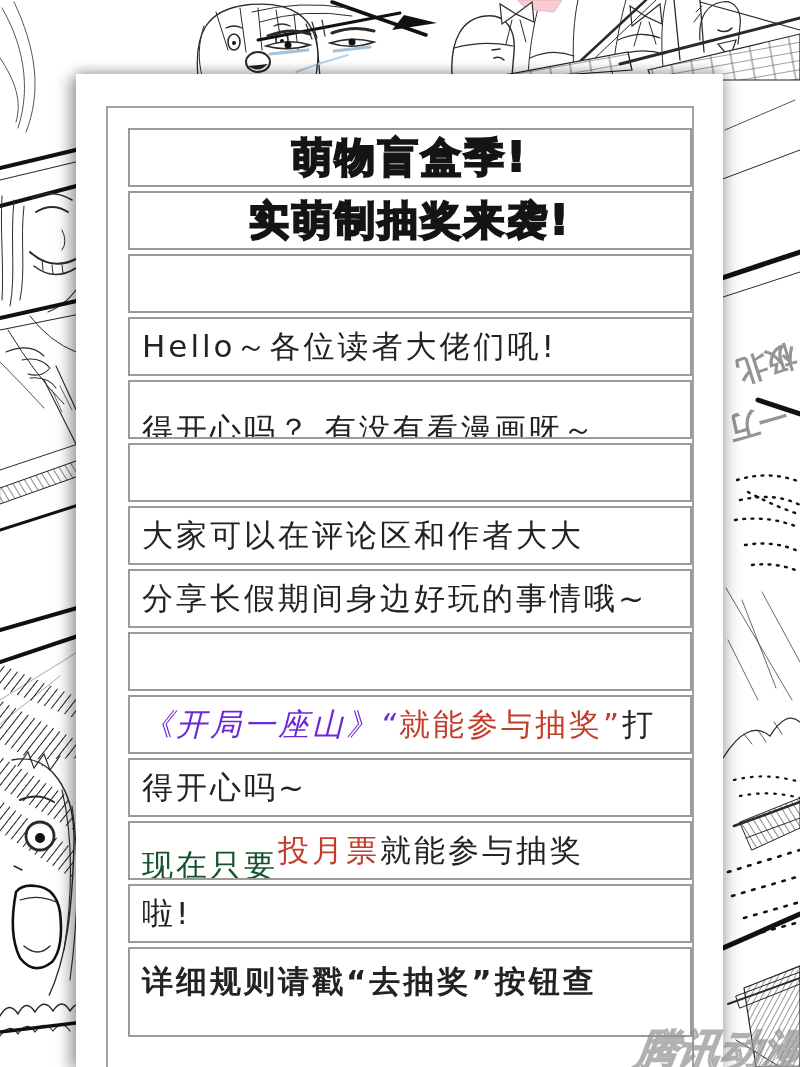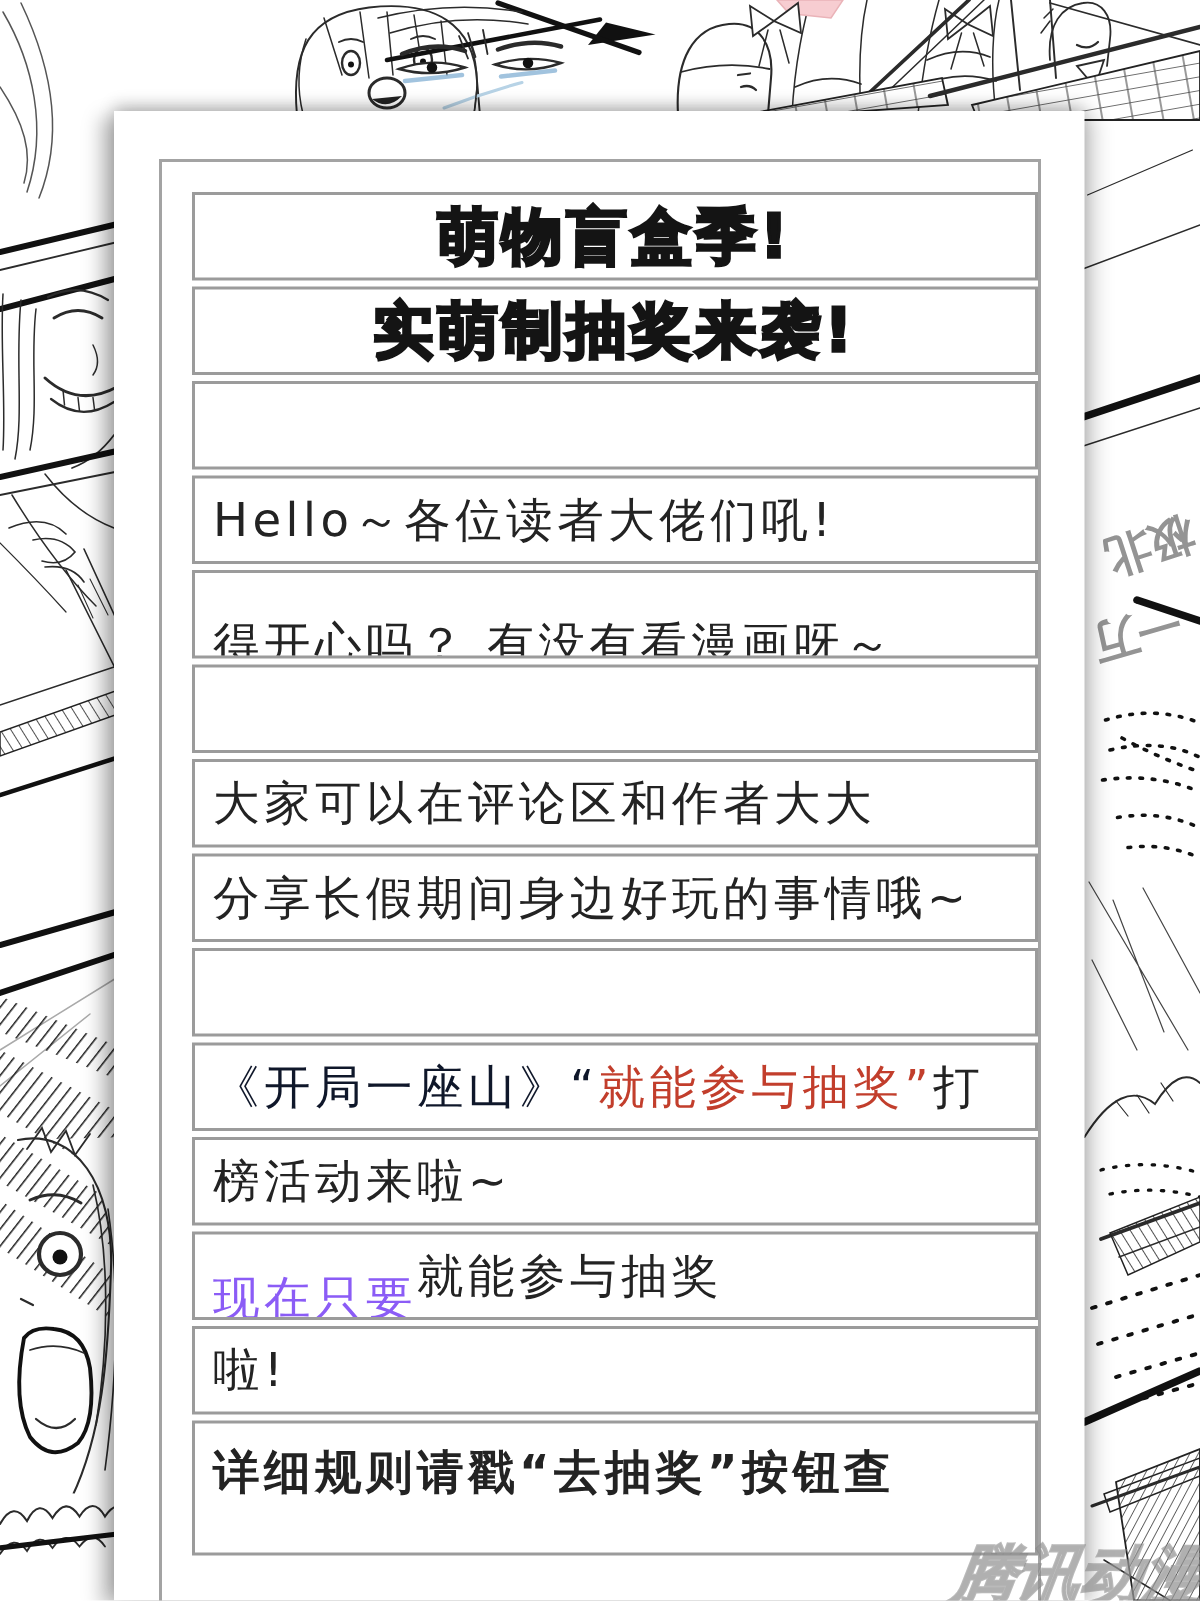--- a/index.html
+++ b/index.html
@@ -254,29 +254,30 @@
       </div>
       <div class="row empty"></div>
       <div class="row body">
         <span style="color: rgb(35, 35, 35);">大家可以在评论区和作者大大</span>
       </div>
       <div class="row body">
         <span style="color: rgb(35, 35, 35);">分享长假期间身边好玩的事情哦~</span>
       </div>
       <div class="row empty"></div>
       <div class="row body">
-        <span style="color: #0f172a;">《开局一座山》“</span>
+        <span style="color: #6d28d9; font-style: italic;">《开局一座山》“</span>
         <span style="color: rgb(194, 62, 44);">就能参与抽奖”</span>
         <span style="color: rgb(35, 35, 35);">打</span>
       </div>
       <div class="row body">
-        <span style="color: rgb(35, 35, 35);">榜活动来啦~</span>
-      </div>
-      <div class="row body">
-        <span style="color: #8b5cf6; margin-top: 31px;">现在只要</span>
+        <span style="color: rgb(35, 35, 35);">得开心吗~</span>
+      </div>
+      <div class="row body">
+        <span style="color: #14532d; margin-top: 31px;">现在只要</span>
+        <span style="color: rgb(194, 62, 44);">投月票</span>
         <span style="color: rgb(35, 35, 35);">就能参与抽奖</span>
       </div>
       <div class="row body">
         <span style="color: rgb(35, 35, 35);">啦!</span>
       </div>
       <div class="row body last">
         <span style="color: rgb(35, 35, 35); font-weight: bold;">详细规则请戳“去抽奖”按钮查</span>
       </div>
     </div>
 </div>

